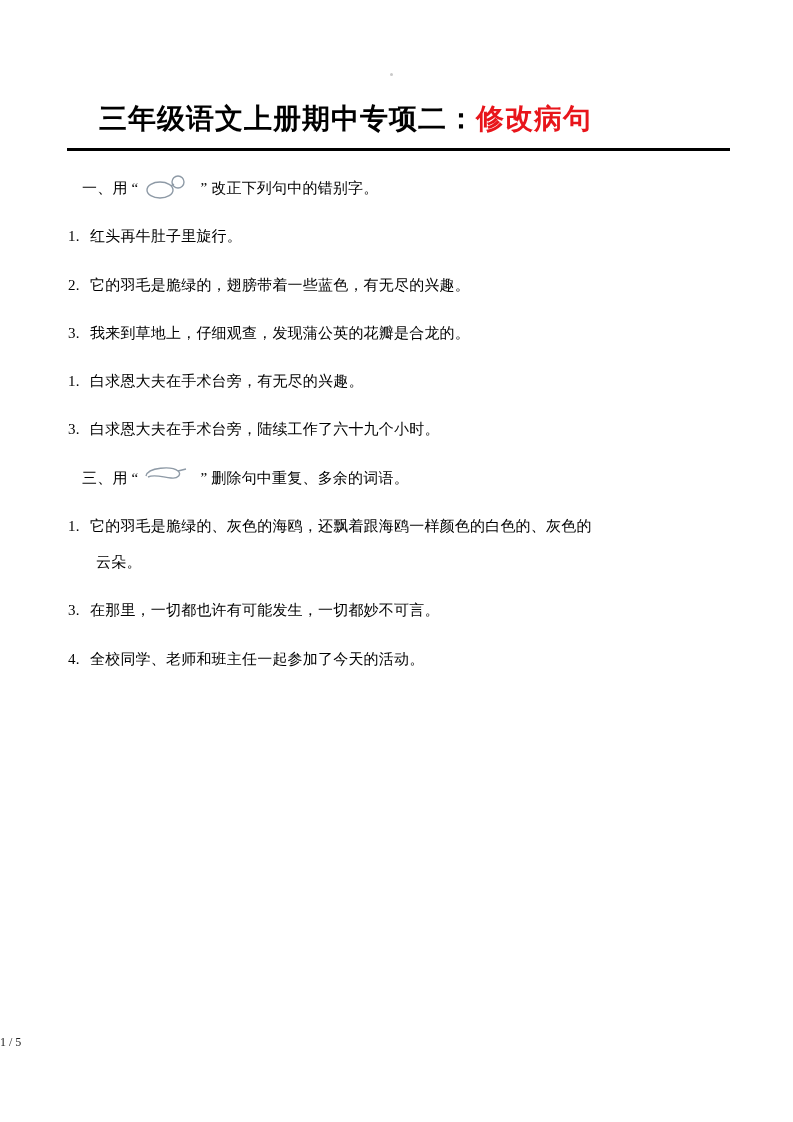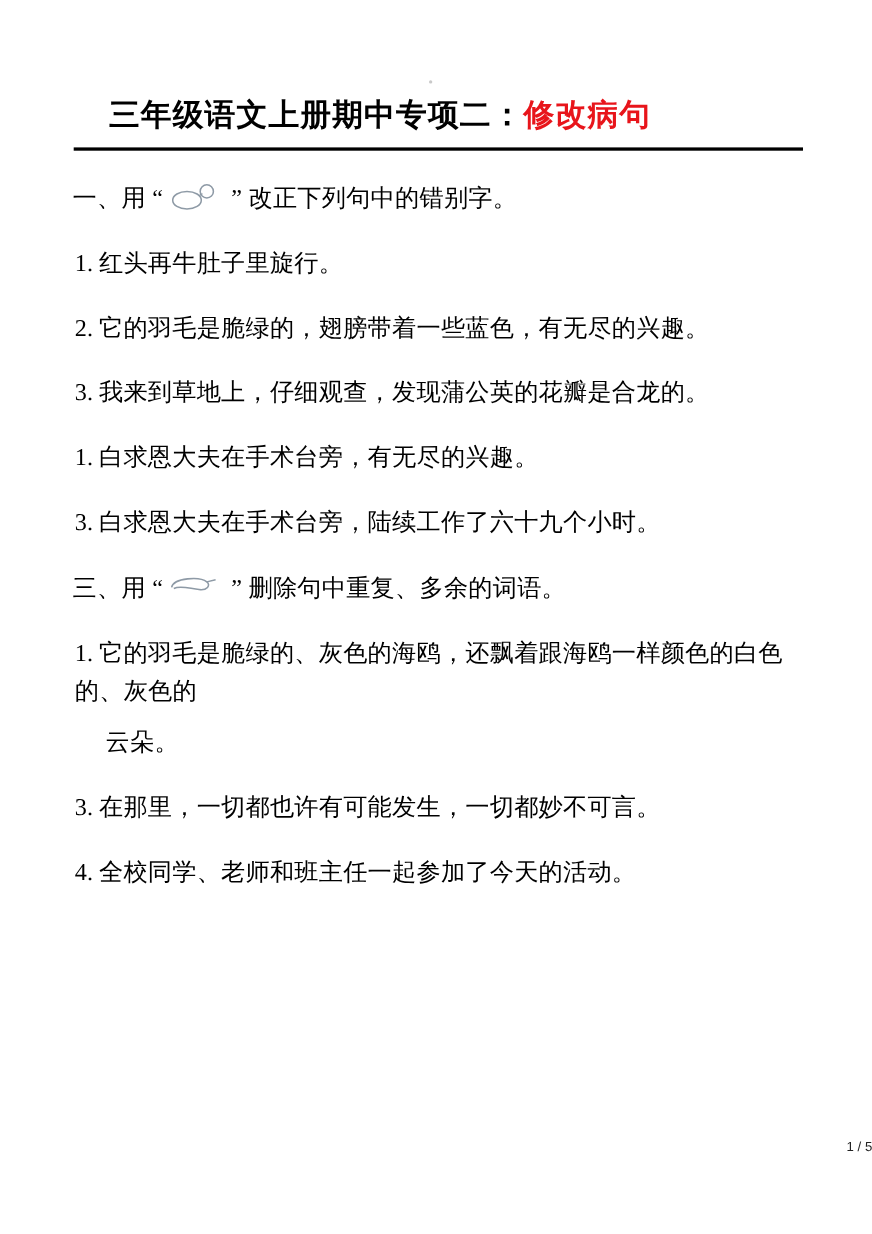--- a/index.html
+++ b/index.html
@@ -14,21 +14,21 @@
     color: #000000;
     position: relative;
     overflow: hidden;
   }
   .page {
     position: absolute;
     left: 0; top: 0;
     width: 793px;
     height: 1122px;
     box-sizing: border-box;
-    padding: 52px 66px 0 66px;
+    padding: 66px 66px 0 66px;
   }
   .corner-dot {
     position: absolute;
     left: 390px;
     top: 73px;
     width: 3px;
     height: 3px;
     background: #c9c9c9;
     border-radius: 50%;
   }
@@ -48,23 +48,23 @@
     border: none;
     border-top: 3px solid #000;
     height: 0;
     width: 663px;
     margin-left: 1px;
   }
   .body-block {
     margin-top: 26px;
   }
   .line {
-    font-size: 22px;
+    font-size: 15px;
     line-height: 1.55;
-    margin: 0 0 25px 0;
+    margin: 0 0 25px 16px;
     letter-spacing: 0.2px;
     font-family: Liberation Serif, serif;
   }
   .line.sub {
     margin-left: 2px;
   }
   .line.cont {
     margin-top: -12px;
     margin-bottom: 25px;
     margin-left: 30px;
@@ -86,24 +86,24 @@
   .mark-slot svg {
     position: absolute;
     left: 0;
     top: -10px;
   }
   .footer {
     position: absolute;
     left: 0;
     right: 0;
     top: 1035px;
-    text-align: right;
+    text-align: left;
     font-size: 12px;
     color: #222;
-    font-family: Liberation Sans, sans-serif;
+    font-family: Liberation Serif, serif;
   }
 </style>
 </head>
 <body>
 
 <div class="page">
 
   <div class="corner-dot"></div>
 
   <h1 class="title">

